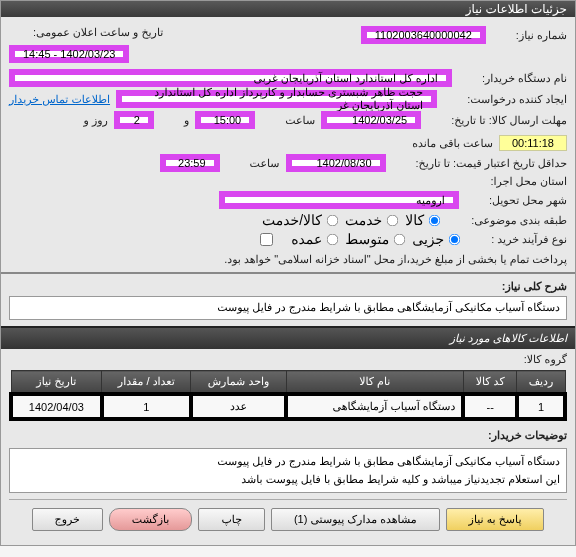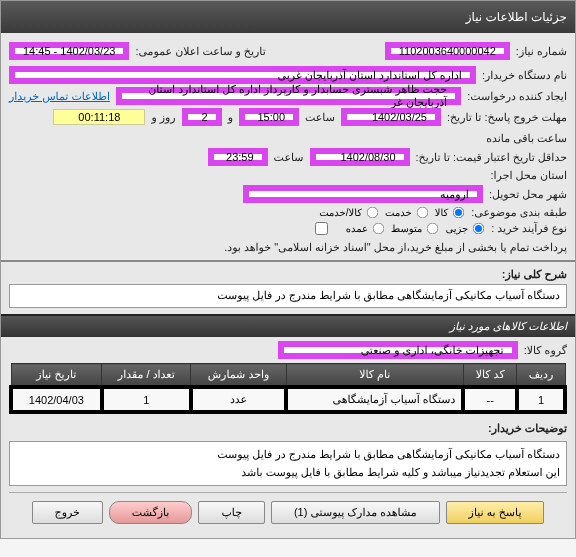--- a/index.html
+++ b/index.html
@@ -1,29 +1,29 @@
 <!DOCTYPE html>
 <html dir="rtl" lang="fa"><head>
   <meta charset="utf-8">
   <style>
     * { box-sizing: border-box; margin: 0; padding: 0; font-family: Tahoma, Arial, sans-serif; }
     body { background: #f5f5f5; font-size: 11px; direction: rtl; }
     .window { background: #e8e8e8; border: 1px solid #999; }
-    .title-bar { background: linear-gradient(#595959,#3a3a3a); color: #fff; padding: 9px 8px; font-size: 12px; }
+    .title-bar { background: linear-gradient(#595959,#3a3a3a); color: #fff; padding: 1px 8px; font-size: 12px; }
     .content { padding: 6px 8px; }
     .field-row { display: flex; align-items: center; gap: 6px; margin: 3px 0; flex-wrap: wrap; }
-    .label { font-size: 11px; color: #222; white-space: nowrap; }
+    .label { font-size: 11px; color: #222; white-space: nowrap; margin-left: 24px; }
     .value-box { background: #fff; border: 6px solid #d946ef; padding: 2px 8px; min-width: 100px; height: 18px; display: inline-flex; align-items: center; font-size: 11px; }
     .value-box.wide { min-width: 240px; }
     .value-box.full { flex: 1; }
     .link { color: #0066cc; text-decoration: underline; cursor: pointer; }
-    .time-badge { background: #ffff99; border: 1px solid #cc9; padding: 1px 24px; font-size: 11px; }
+    .time-badge { background: #ffff99; border: 1px solid #cc9; padding: 1px 12px; font-size: 11px; }
     .radio-group { display: inline-flex; align-items: center; gap: 4px; }
     .radio-group input { transform: scale(0.9); }
-    .radio-group .rlabel { font-size: 10px; }
+    .radio-group .rlabel { font-size: 14px; }
     .section-title { background: linear-gradient(#555,#333); color: #fff; padding: 4px 8px; font-size: 11px; margin: 6px -8px 4px; border-top: 2px solid #222; font-style: italic; }
     .desc-box { background: #fff; border: 1px solid #999; padding: 4px 6px; min-height: 24px; font-size: 11px; width: 100%; }
     table.grid { width: 100%; border-collapse: collapse; margin: 4px 0; }
     table.grid th { background: linear-gradient(#666,#444); color: #fff; font-size: 11px; padding: 4px 6px; border: 1px solid #333; font-weight: normal; }
     table.grid td { border: 4px solid #000000; padding: 4px 6px; font-size: 11px; text-align: center; background: #f8f8f8; }
     .note-area { background: #fff; border: 1px solid #999; padding: 4px 6px; min-height: 36px; font-size: 11px; width: 100%; line-height: 1.6; }
     .button-bar { display: flex; gap: 6px; justify-content: center; padding: 8px; border-top: 1px solid #aaa; margin-top: 6px; }
     .btn { background: linear-gradient(#f8f8f8,#ddd); border: 1px solid #888; padding: 4px 22px; font-size: 11px; cursor: pointer; border-radius: 2px; }
     .btn.accent { background: linear-gradient(#ffeeaa,#f0d060); }
     .btn.warn { background: linear-gradient(#ffcccc,#e59999); border-radius: 10px; }
@@ -61,21 +61,21 @@
       <span class="value-box full">اداره کل استاندارد استان آذربایجان غربی</span>
     </div>
 
     <div class="field-row">
       <span class="label">ایجاد کننده درخواست:</span>
       <span class="value-box full">حجت ظاهر شبستری حسابدار و کارپرداز اداره کل استاندارد استان آذربایجان غر</span>
       <span class="link">اطلاعات تماس خریدار</span>
     </div>
 
     <div class="field-row">
-      <span class="label">مهلت خروج پاسخ: تا تاریخ:</span>
+      <span class="label">مهلت ارسال کالا: تا تاریخ:</span>
       <span class="value-box">1402/03/25</span>
       <span class="label">ساعت</span>
       <span class="value-box" style="min-width:60px">15:00</span>
       <span class="label">و</span>
       <span class="value-box" style="min-width:40px;text-align:center">2</span>
       <span class="label">روز و</span>
       <span class="time-badge">00:11:18</span>
       <span class="label">ساعت باقی مانده</span>
     </div>
 
@@ -134,21 +134,20 @@
 
     <div class="field-row">
       <span class="label" style="font-weight:bold">شرح کلی نیاز:</span>
     </div>
     <div class="desc-box">دستگاه آسیاب مکانیکی آزمایشگاهی مطابق با شرایط مندرج در فایل پیوست</div>
 
     <div class="section-title">اطلاعات کالاهای مورد نیاز</div>
 
     <div class="field-row">
       <span class="label">گروه کالا:</span>
-      <span class="value-box wide">تجهیزات خانگی، اداری و صنعتی</span>
     </div>
 
     <table class="grid">
       <thead>
         <tr>
           <th>ردیف</th>
           <th>کد کالا</th>
           <th>نام کالا</th>
           <th>واحد شمارش</th>
           <th>تعداد / مقدار</th>

